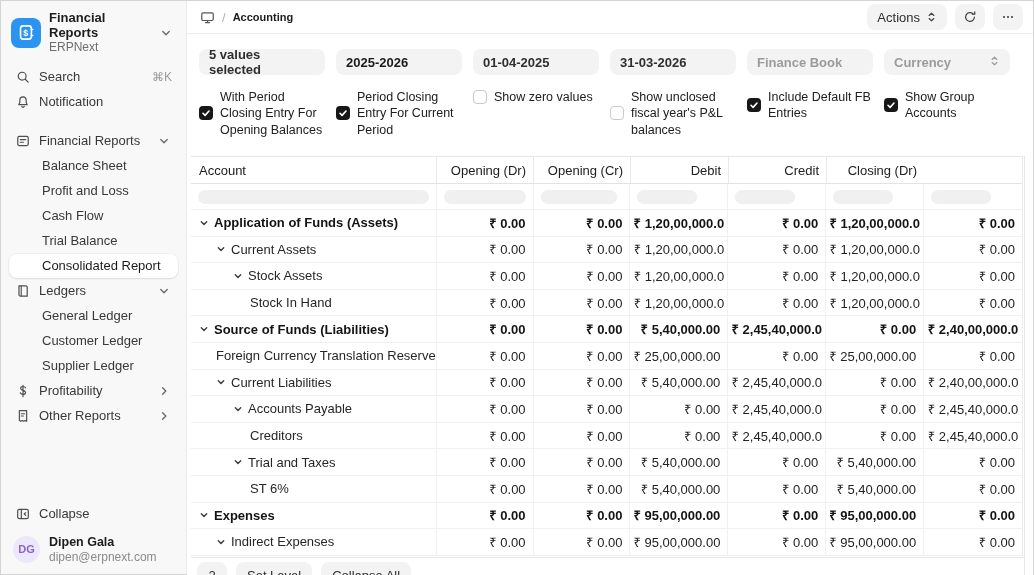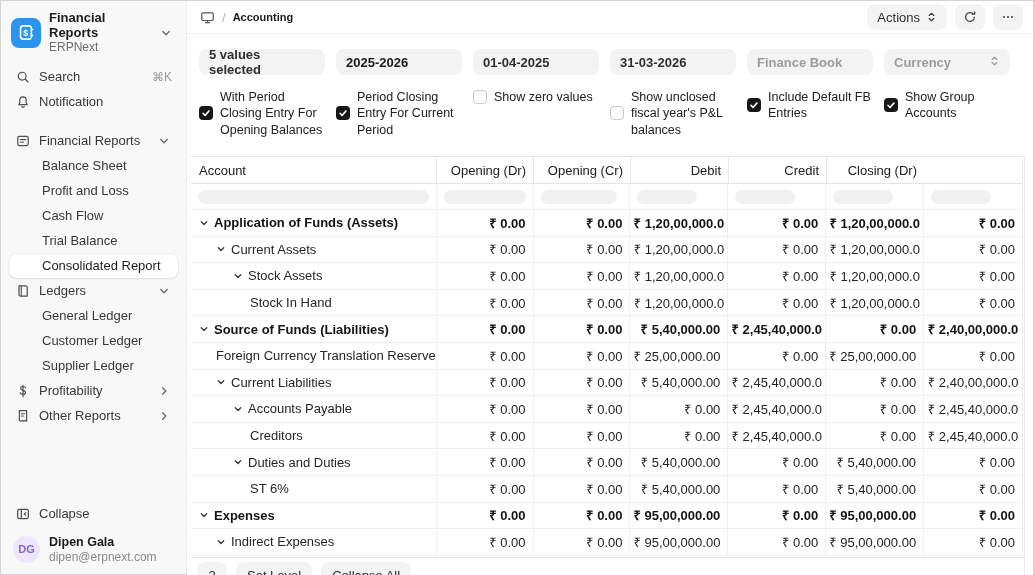--- a/index.html
+++ b/index.html
@@ -610,21 +610,21 @@
             <span>₹ 2,45,40,000.0</span>
           </div>
         </div>
         <div class="trow">
           <div class="tcell acct" style="width: 245px; padding-left: 42px;">
             <span class="rowchev">
               <svg width="10" height="10" viewBox="0 0 10 10" fill="none">
                 <path d="M2.3 3.7 5 6.4l2.7-2.7" stroke="#3c3c3c" stroke-width="1.4" stroke-linecap="round" stroke-linejoin="round"></path>
               </svg>
             </span>
-            <span>Duties and Duties</span>
+            <span>Trial and Taxes</span>
           </div>
           <div class="tcell num" style="width: 97px;">
             <span>₹ 0.00</span>
           </div>
           <div class="tcell num" style="width: 97px;">
             <span>₹ 0.00</span>
           </div>
           <div class="tcell num" style="width: 98px;">
             <span>₹ 5,40,000.00</span>
           </div>

